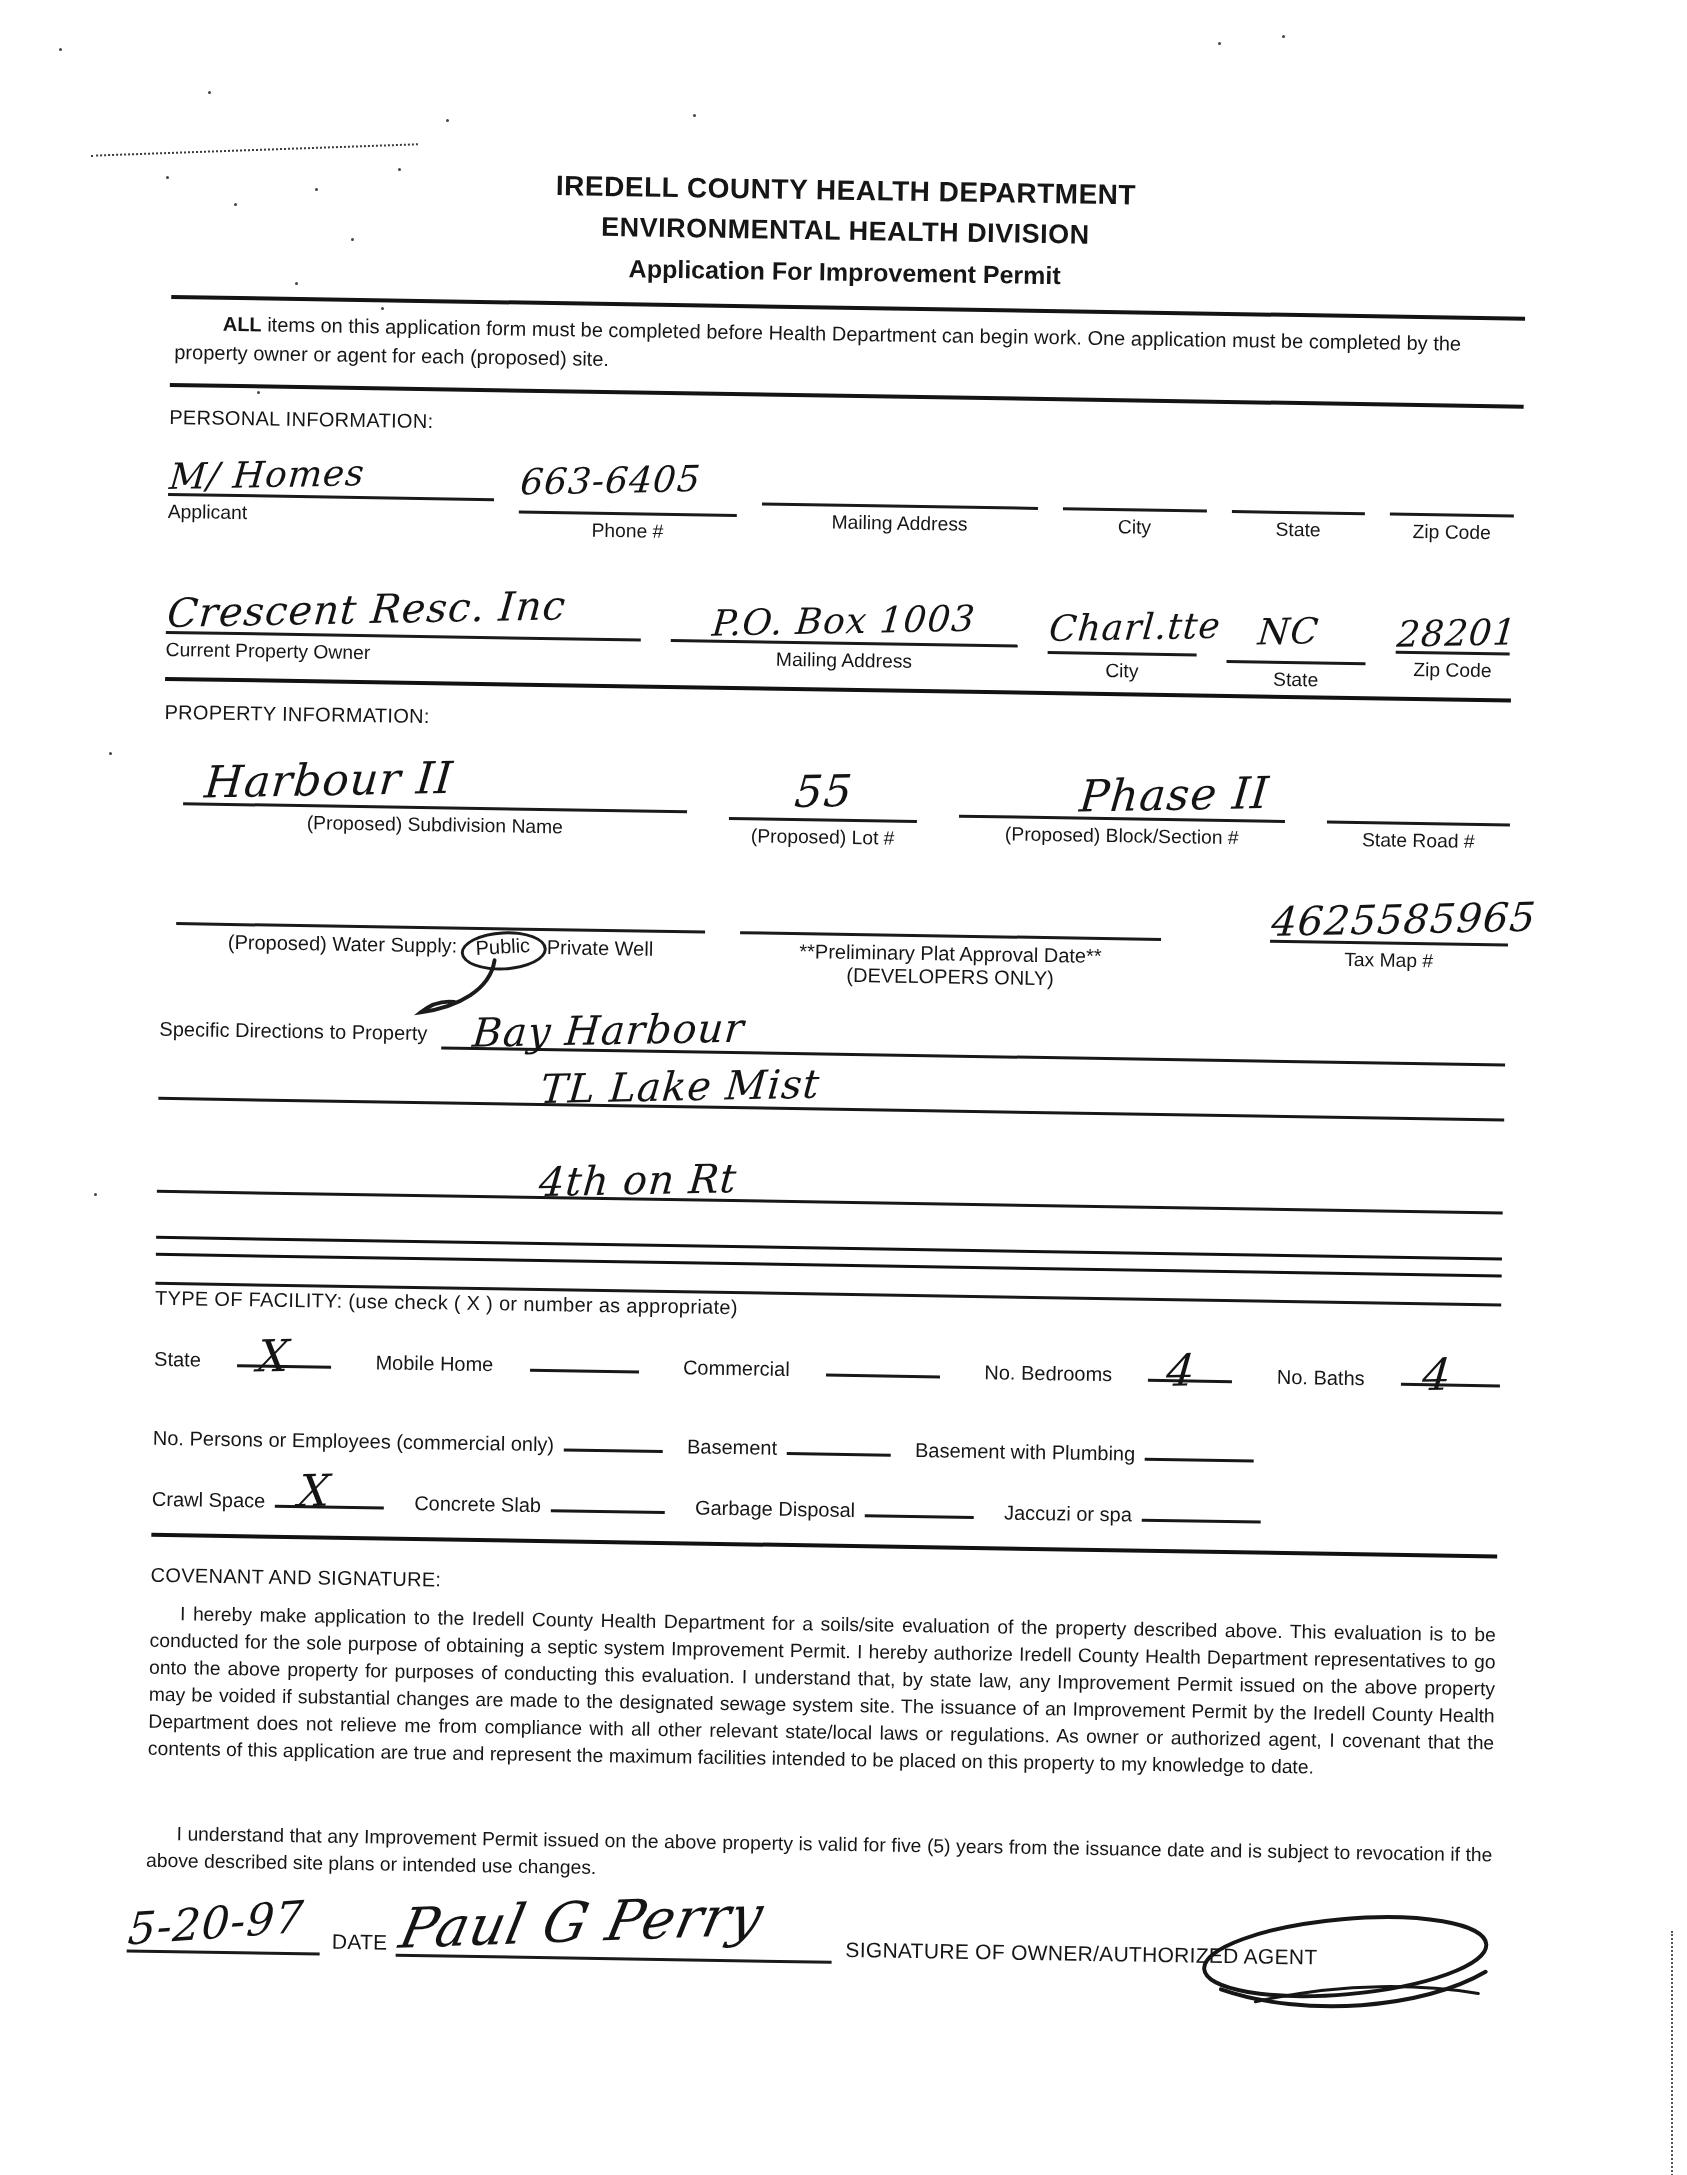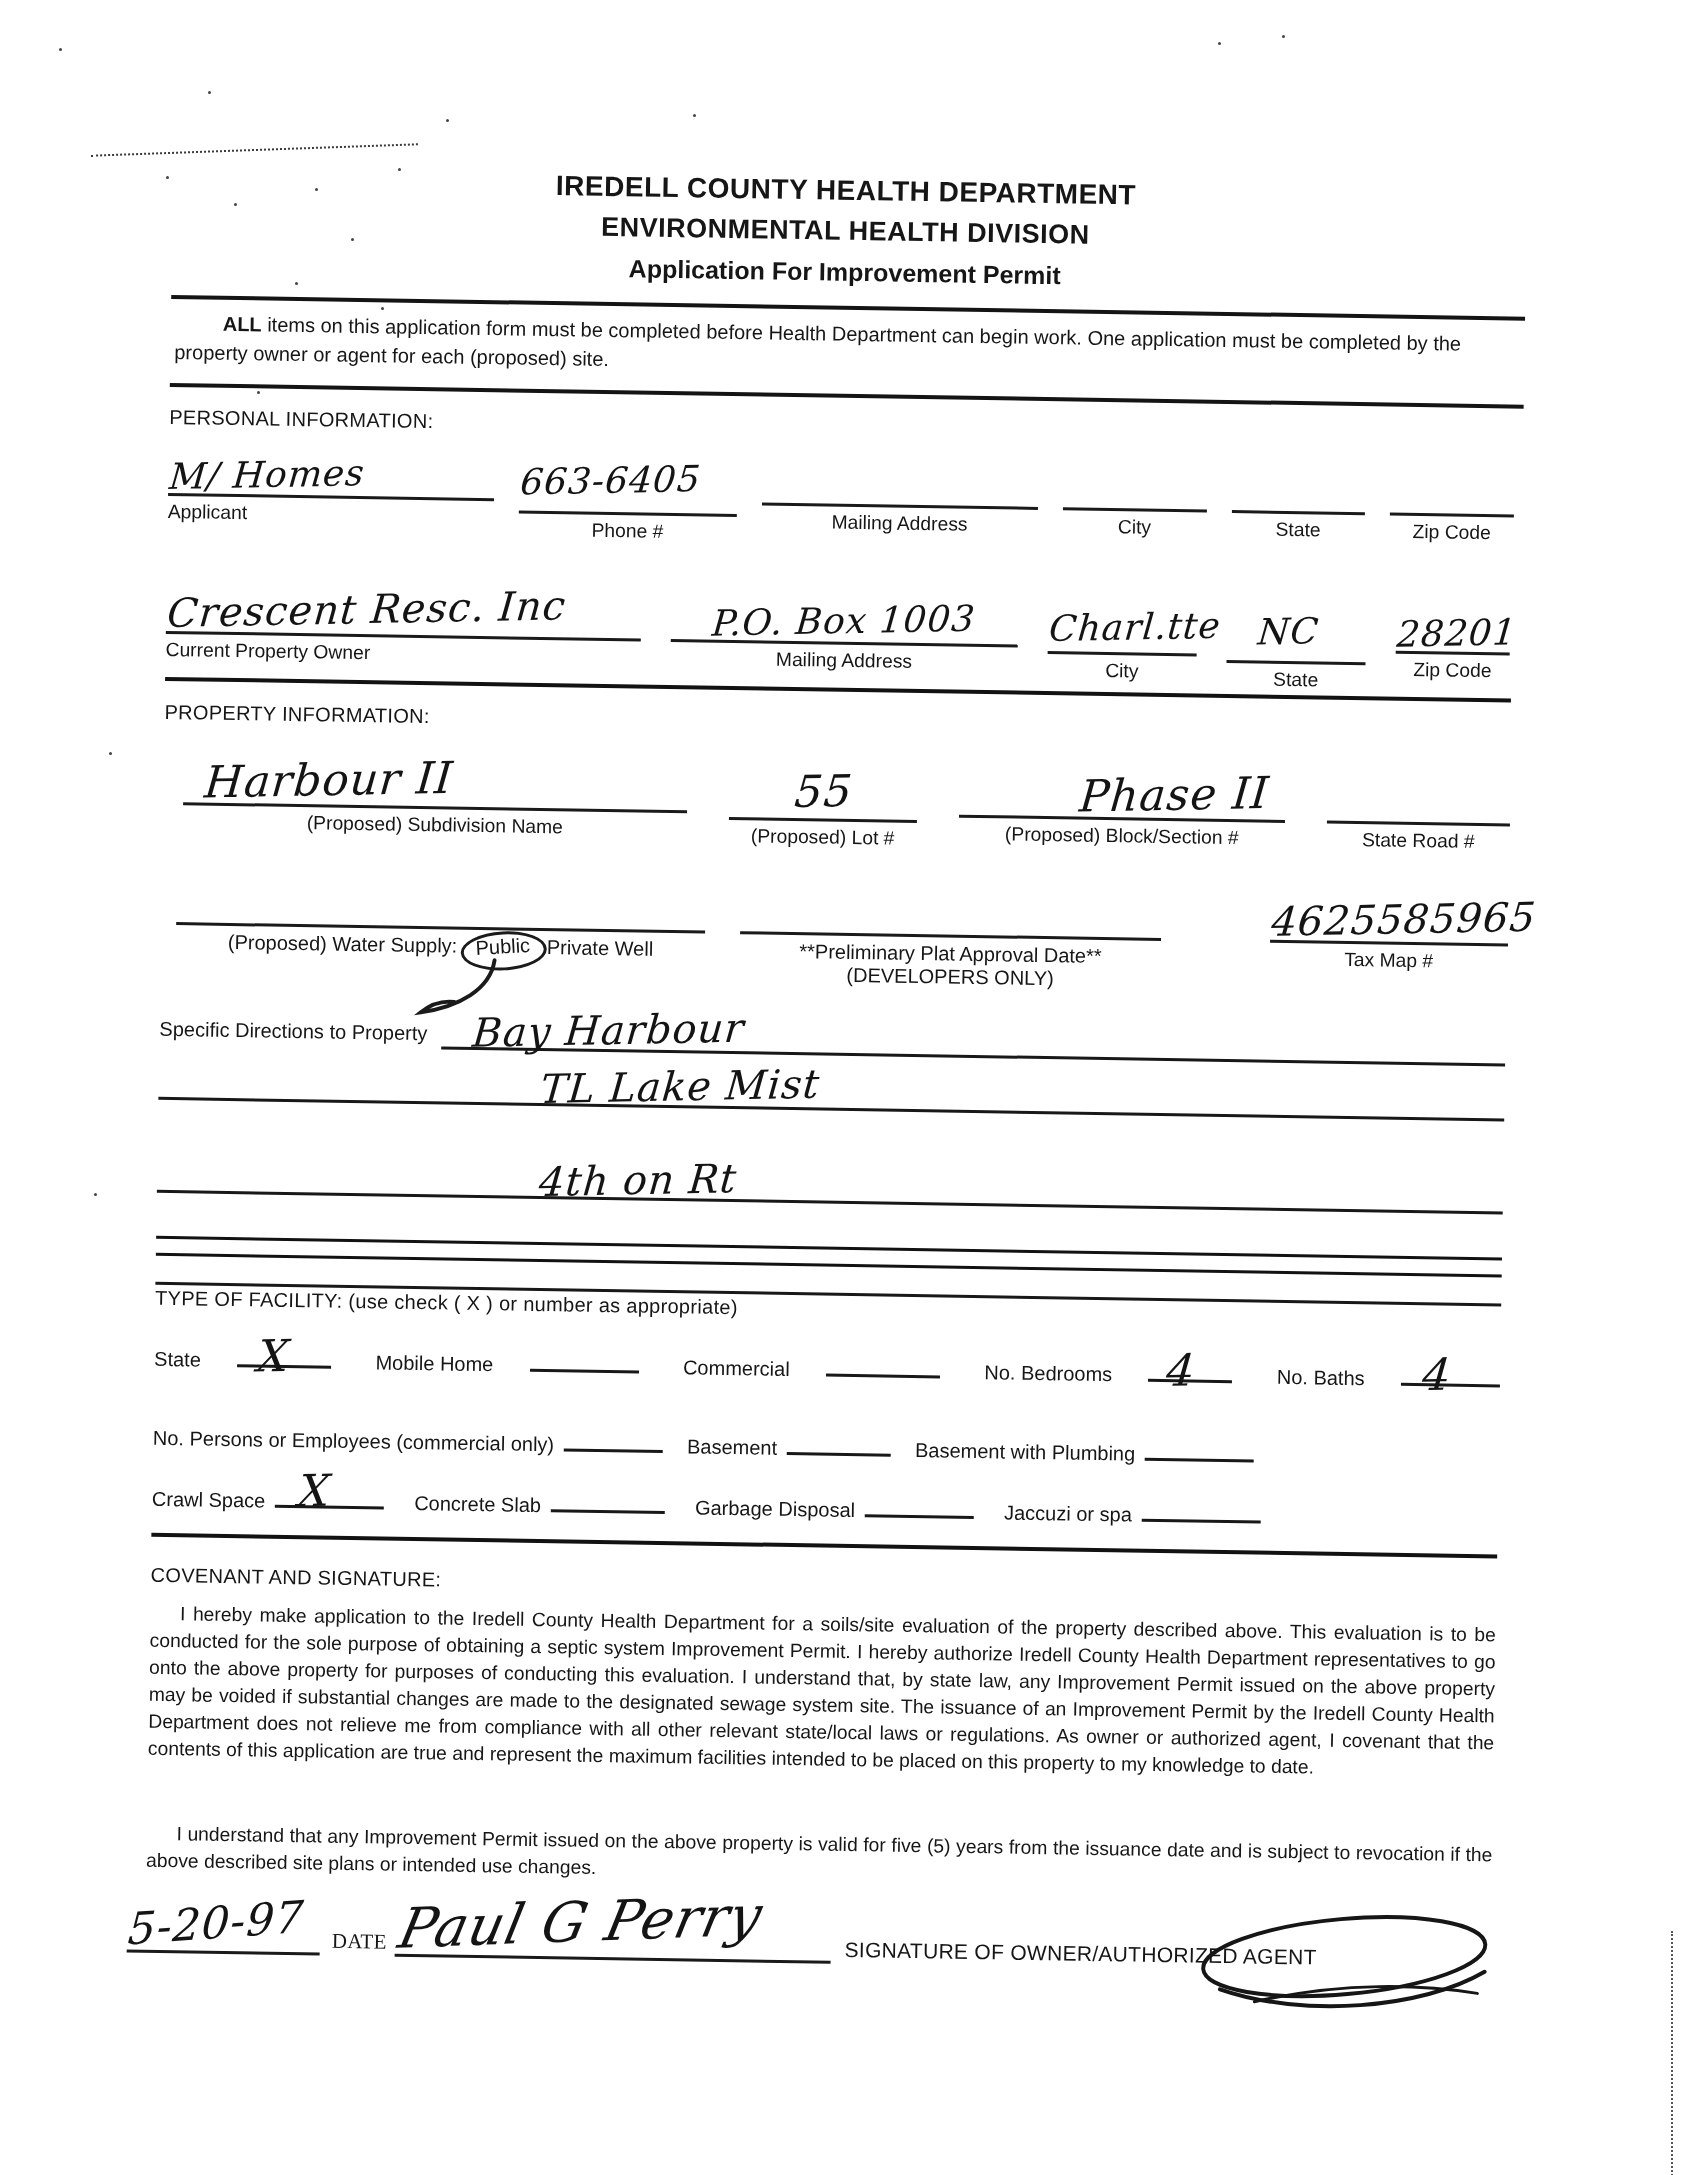--- a/index.html
+++ b/index.html
@@ -338,21 +338,21 @@
     <div class="abs divider" style="top:1533px;"></div>
 
     <div class="abs sec-heading" style="top:1564px;">COVENANT AND SIGNATURE:</div>
     <div class="abs cov cov-indent" style="top:1600px;">I hereby make application to the Iredell County Health Department for a soils/site evaluation of the property described above. This evaluation is to be conducted for the sole purpose of obtaining a septic system Improvement Permit. I hereby authorize Iredell County Health Department representatives to go onto the above property for purposes of conducting this evaluation. I understand that, by state law, any Improvement Permit issued on the above property may be voided if substantial changes are made to the designated sewage system site. The issuance of an Improvement Permit by the Iredell County Health Department does not relieve me from compliance with all other relevant state/local laws or regulations. As owner or authorized agent, I covenant that the contents of this application are true and represent the maximum facilities intended to be placed on this property to my knowledge to date.</div>
     <div class="abs cov cov-indent" style="top:1820px;">I understand that any Improvement Permit issued on the above property is valid for five (5) years from the issuance date and is subject to revocation if the above described site plans or intended use changes.</div>
 
     <div class="abs" style="top:1879px;display:flex;align-items:flex-end;">
       <div class="write" style="width:193px;height:71px;margin-left:-18px;">
         <span class="hw hw-lg" style="transform:rotate(-5deg) skewX(-8deg);">5-20-97</span>
       </div>
-      <span class="sig-label" style="margin:0 8px 2px 12px;font-family:Liberation Serif, serif;">DATE</span>
+      <span class="sig-label" style="margin:0 8px 2px 12px;">DATE</span>
       <div class="write" style="width:436px;height:71px;">
         <span class="hw hw-xl" style="transform:rotate(-3deg) skewX(-14deg);">Paul G Perry</span>
       </div>
       <span class="sig-label" style="margin:0 0 2px 14px;position:relative;">
         <span>SIGNATURE OF OWNER/AUTHORIZED AGENT</span>
         <svg class="scribble" style="left:351px;top:-34px;" width="297" height="109" viewBox="0 0 300 110">
           <ellipse cx="150" cy="45" rx="143" ry="38" fill="none" stroke="#161616" stroke-width="4" transform="rotate(-6 150 45)"></ellipse>
           <path d="M25,80 C110,108 230,96 292,58" fill="none" stroke="#161616" stroke-width="4" stroke-linecap="round"></path>
           <path d="M60,92 C150,70 230,72 285,80" fill="none" stroke="#161616" stroke-width="3" stroke-linecap="round"></path>
         </svg>

